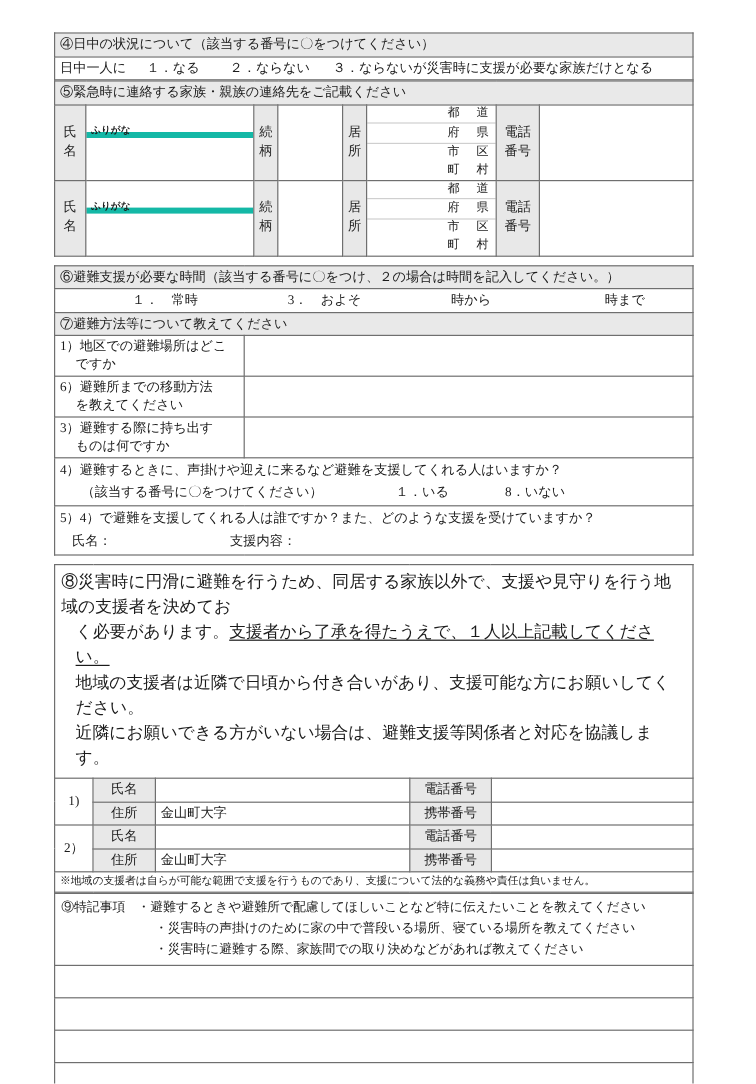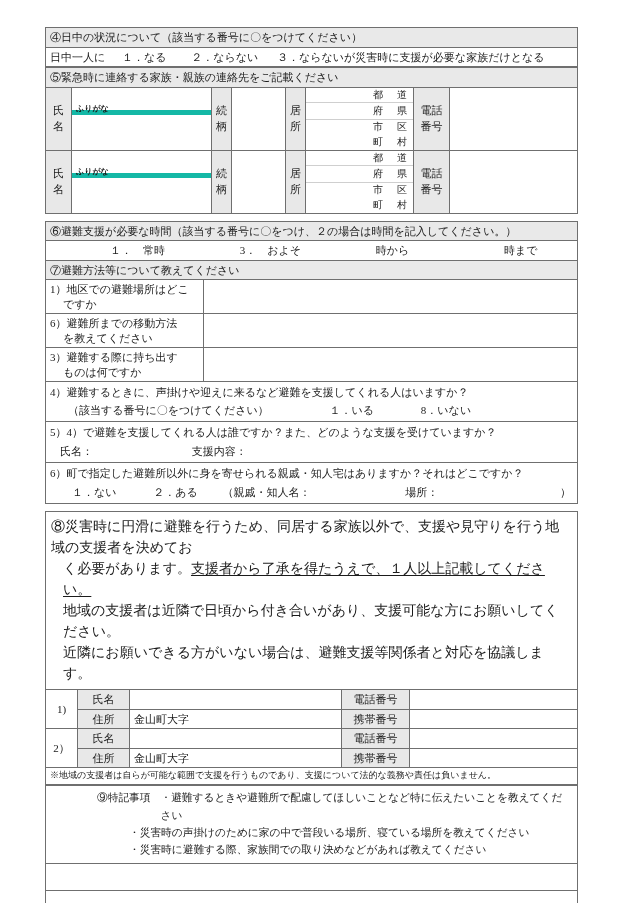--- a/index.html
+++ b/index.html
@@ -104,21 +104,21 @@
   
   .note {
     font-size: 9px;
     padding: 2px 4px !important;
   }
 
   
   .tokki { font-size: 10.7px; line-height: 1.62; padding: 3px 5px 4px 5px !important; }
   .tokki .bul { padding-left: 78px; }
   .tokki .firstline { display: flex; }
-  .tokki .firstline .lbl { white-space: nowrap; padding-right: 10px; margin-left: 46px; }
+  .tokki .firstline .lbl { white-space: nowrap; padding-right: 10px; }
 
   .blank-row td { height: 22px; }
 
   
   .spacer { height: 7px; }
   .opt { display: inline-block; }
 </style>
 </head>
 <body>
 
@@ -299,32 +299,20 @@
       <tr>
         <td colspan="2" class="plain-row" style="padding:3px 4px 4px 4px">
           <div>5）4）で避難を支援してくれる人は誰ですか？また、どのような支援を受けていますか？</div>
           <div style="padding-top:4px">
             <span class="opt" style="padding-left:10px">氏名：</span>
             <span class="opt" style="padding-left:96px">支援内容：</span>
           </div>
         </td>
       </tr>
 
-      <tr>
-        <td colspan="2" class="plain-row" style="padding:3px 4px 4px 4px">
-          <div>6）町で指定した避難所以外に身を寄せられる親戚・知人宅はありますか？それはどこですか？</div>
-          <div style="padding-top:4px;position:relative">
-            <span class="opt" style="padding-left:22px">１．ない</span>
-            <span class="opt" style="padding-left:34px">２．ある</span>
-            <span class="opt" style="padding-left:22px">（親戚・知人名：</span>
-            <span class="opt" style="padding-left:92px">場所：</span>
-            <span class="opt" style="position:absolute;right:2px">）</span>
-          </div>
-        </td>
-      </tr>
     </tbody>
   </table>
 
   <div class="spacer"></div>
 
   <table class="blk">
     <colgroup>
       <col style="width:32px">
       <col style="width:52px">
       <col>

